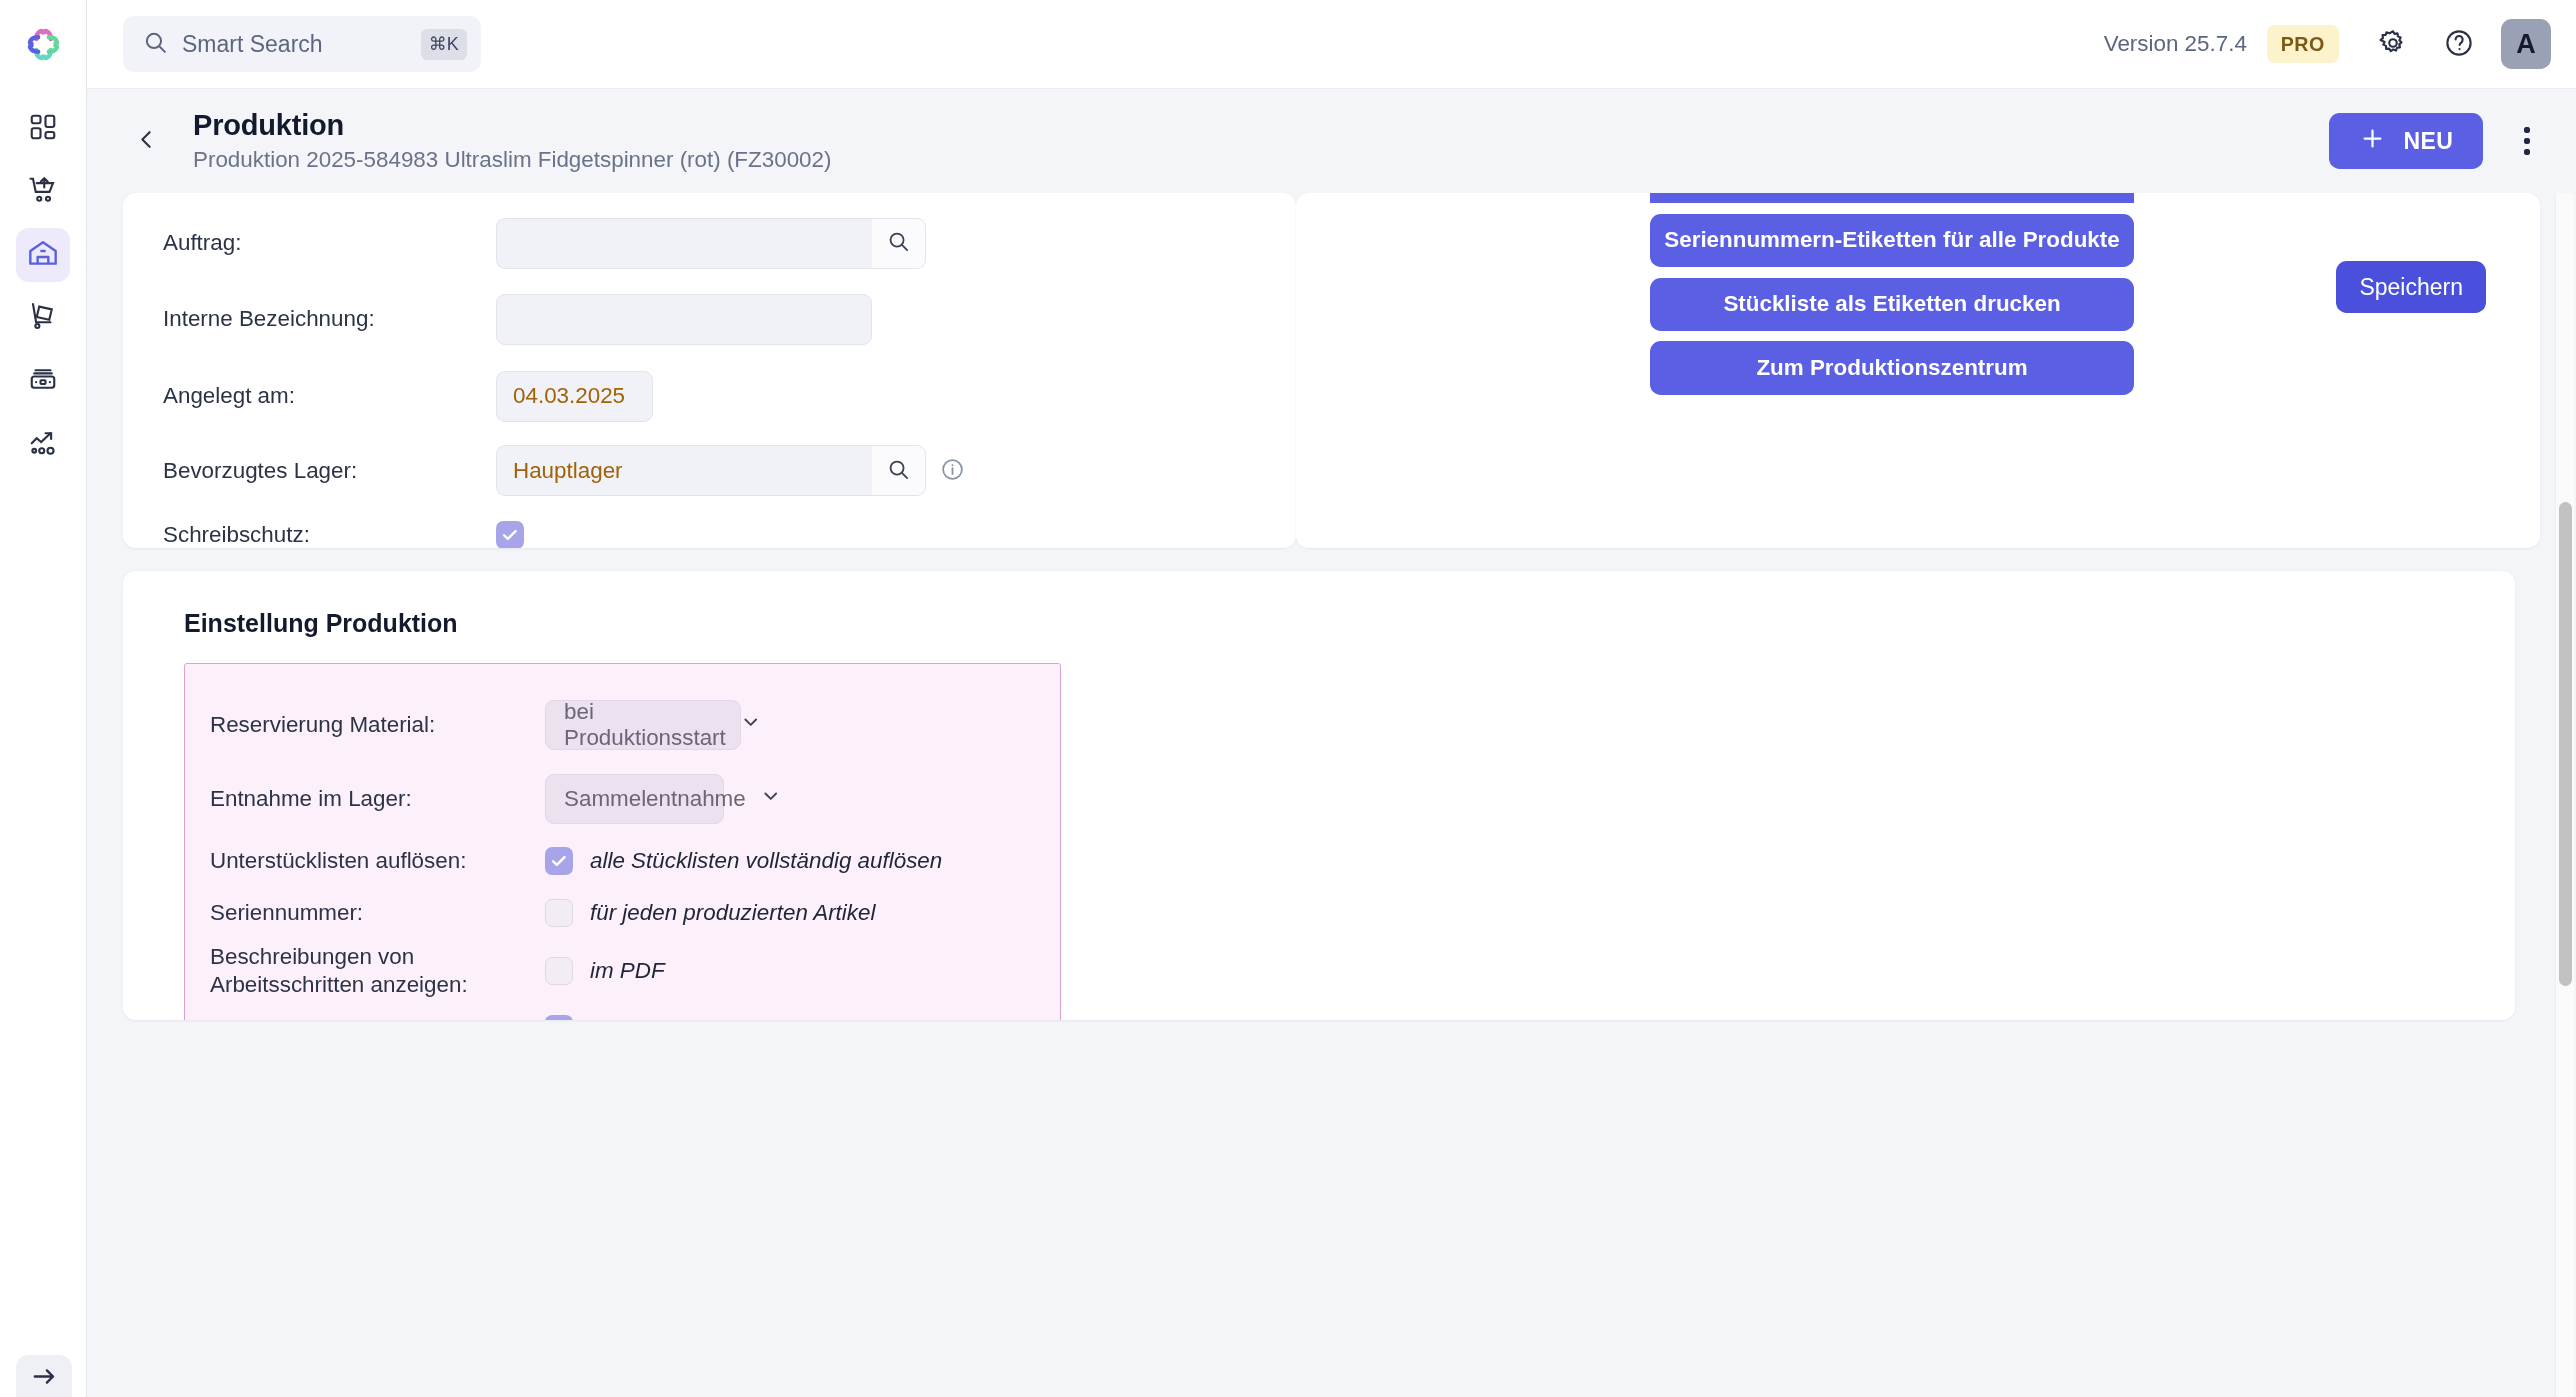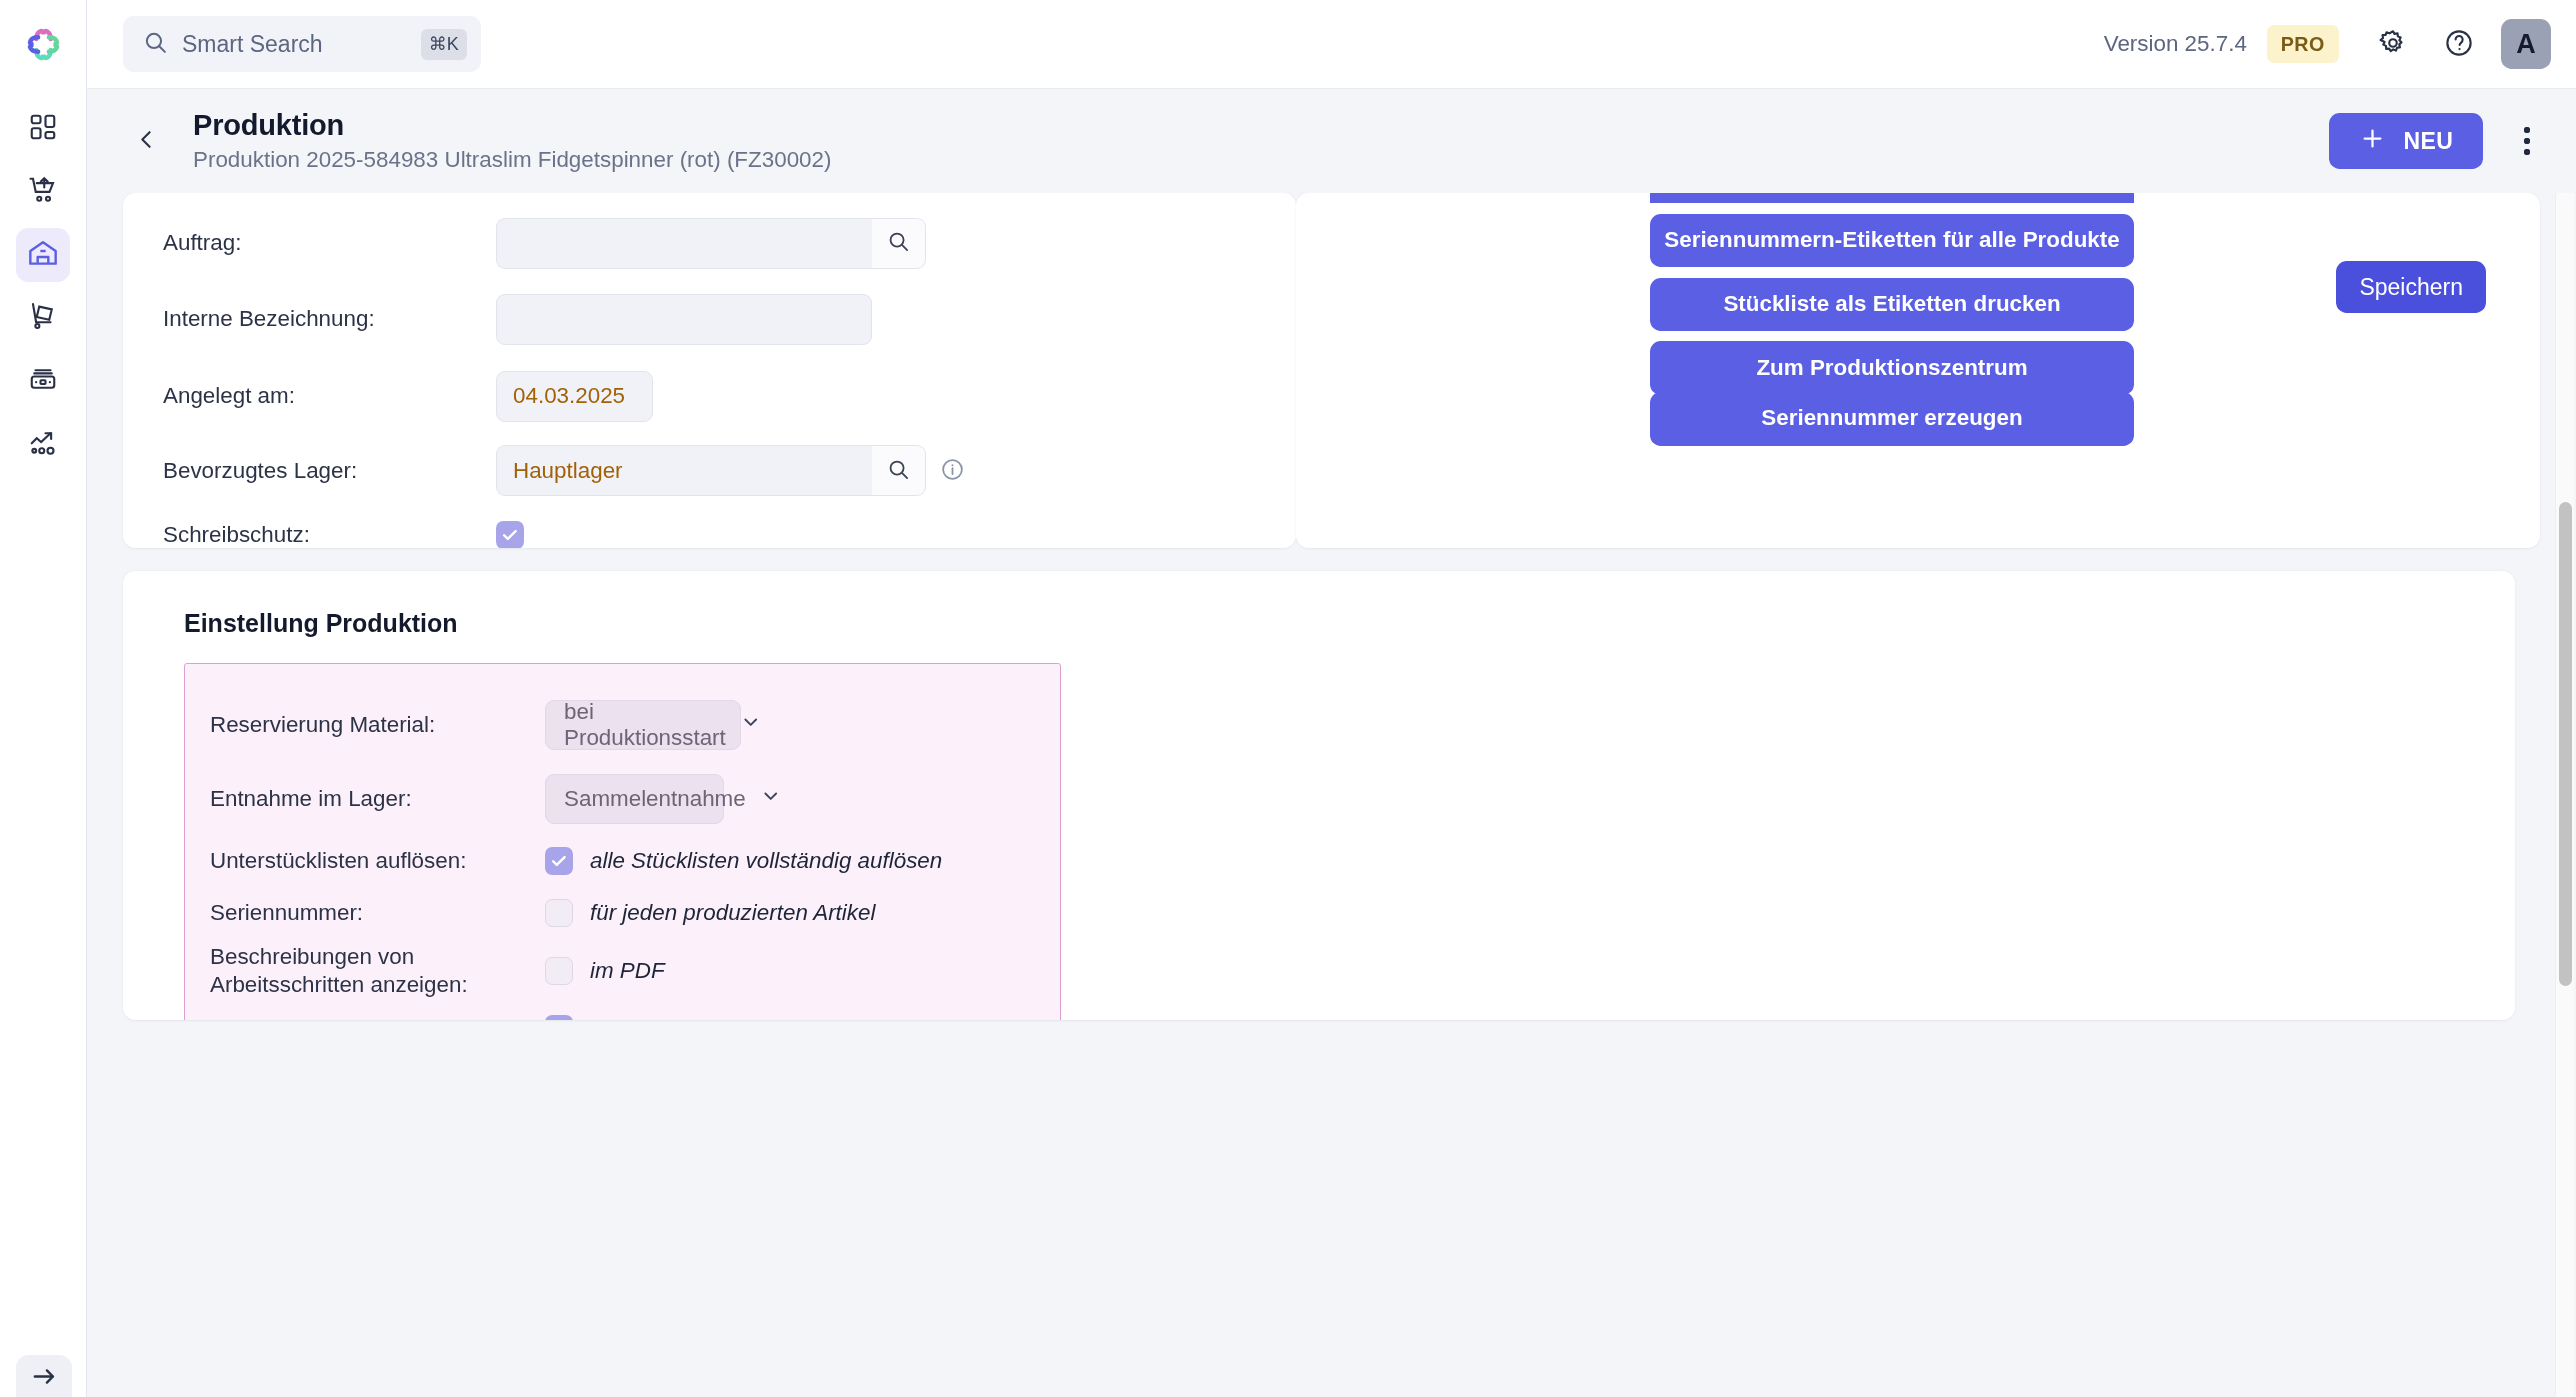--- a/index.html
+++ b/index.html
@@ -380,21 +380,20 @@
               </div>
             </div>
           </div>
 
           <div class="card card-right">
             <div class="btnstack">
               <button class="bigbtn h-clip"></button>
               <button class="bigbtn h-std">Seriennummern-Etiketten für alle Produkte</button>
               <button class="bigbtn h-std">Stückliste als Etiketten drucken</button>
               <button class="bigbtn h-tall joined-top">Zum Produktionszentrum</button>
-              <button class="bigbtn h-tall">Seriennummer erzeugen</button>
             </div>
             <div class="save-wrap">
               <button class="btn-save">Speichern</button>
             </div>
           </div>
         </div>
 
         <div class="card card-settings">
           <div class="sect-title">Einstellung Produktion</div>
 

